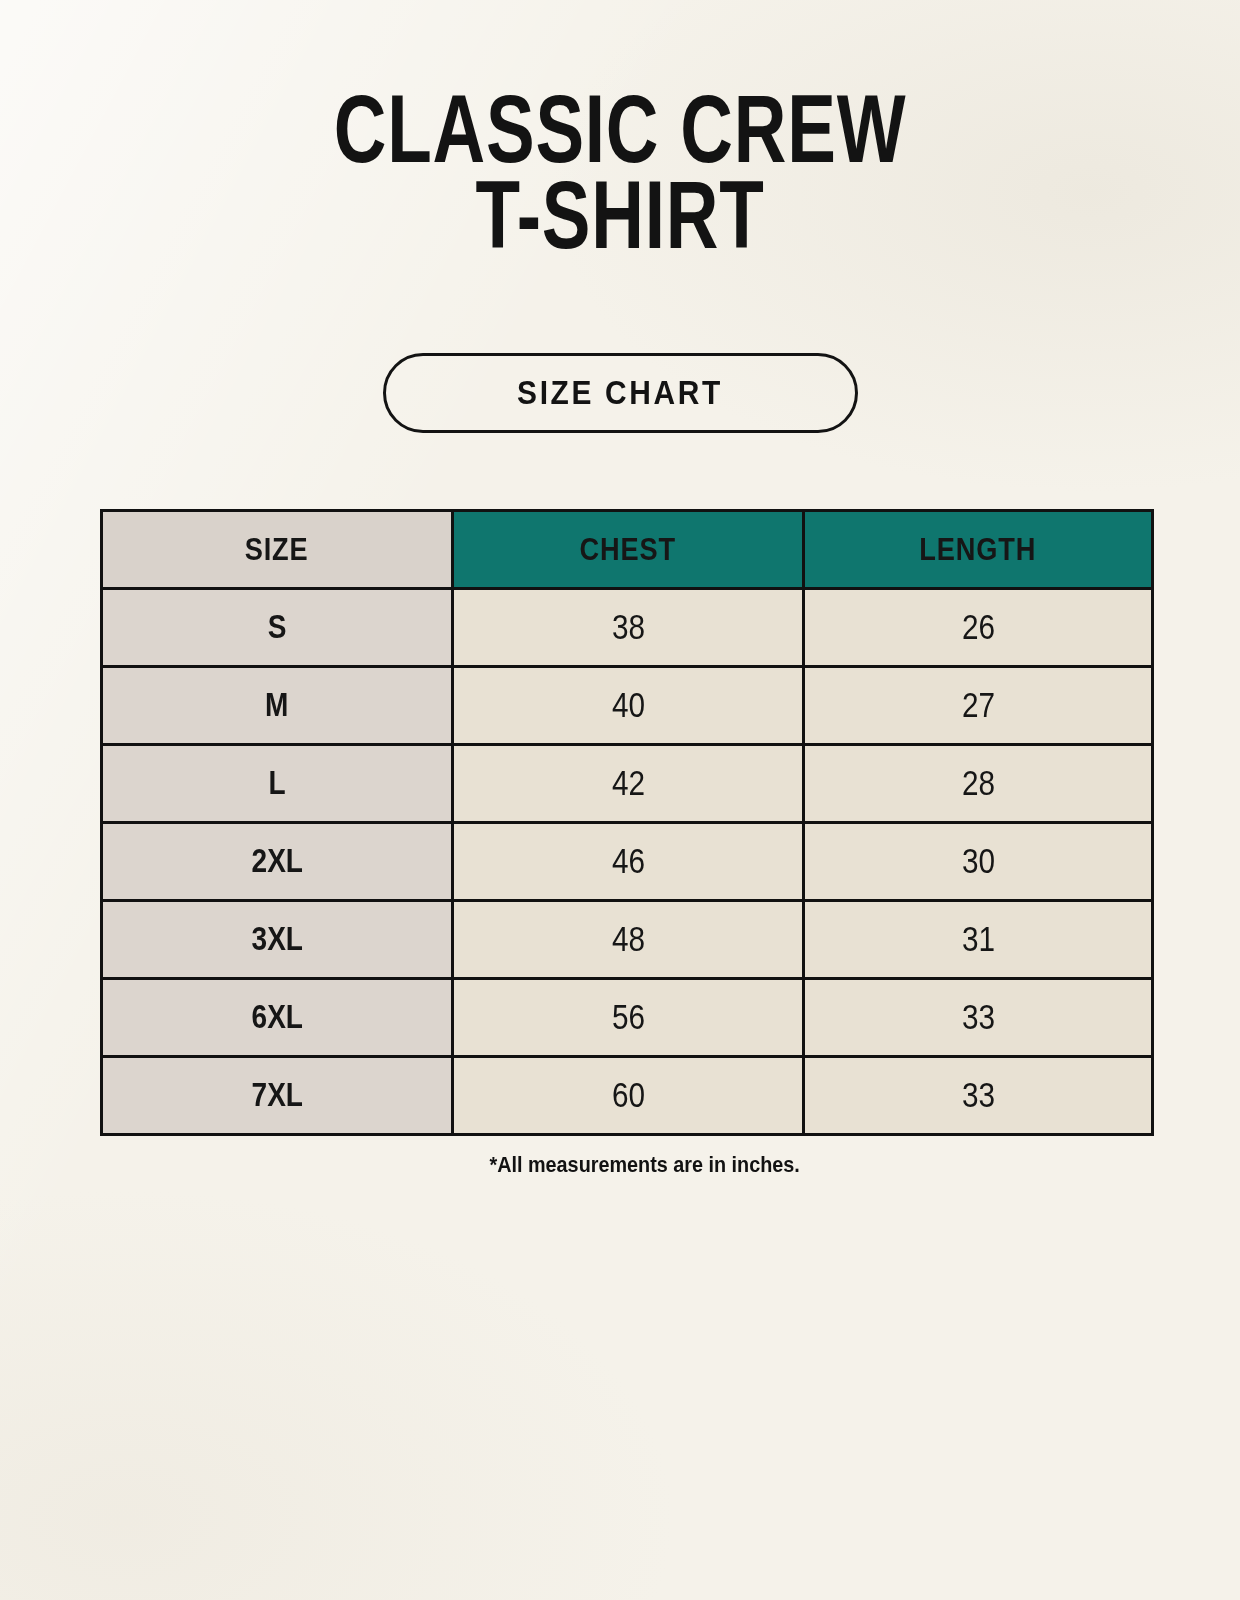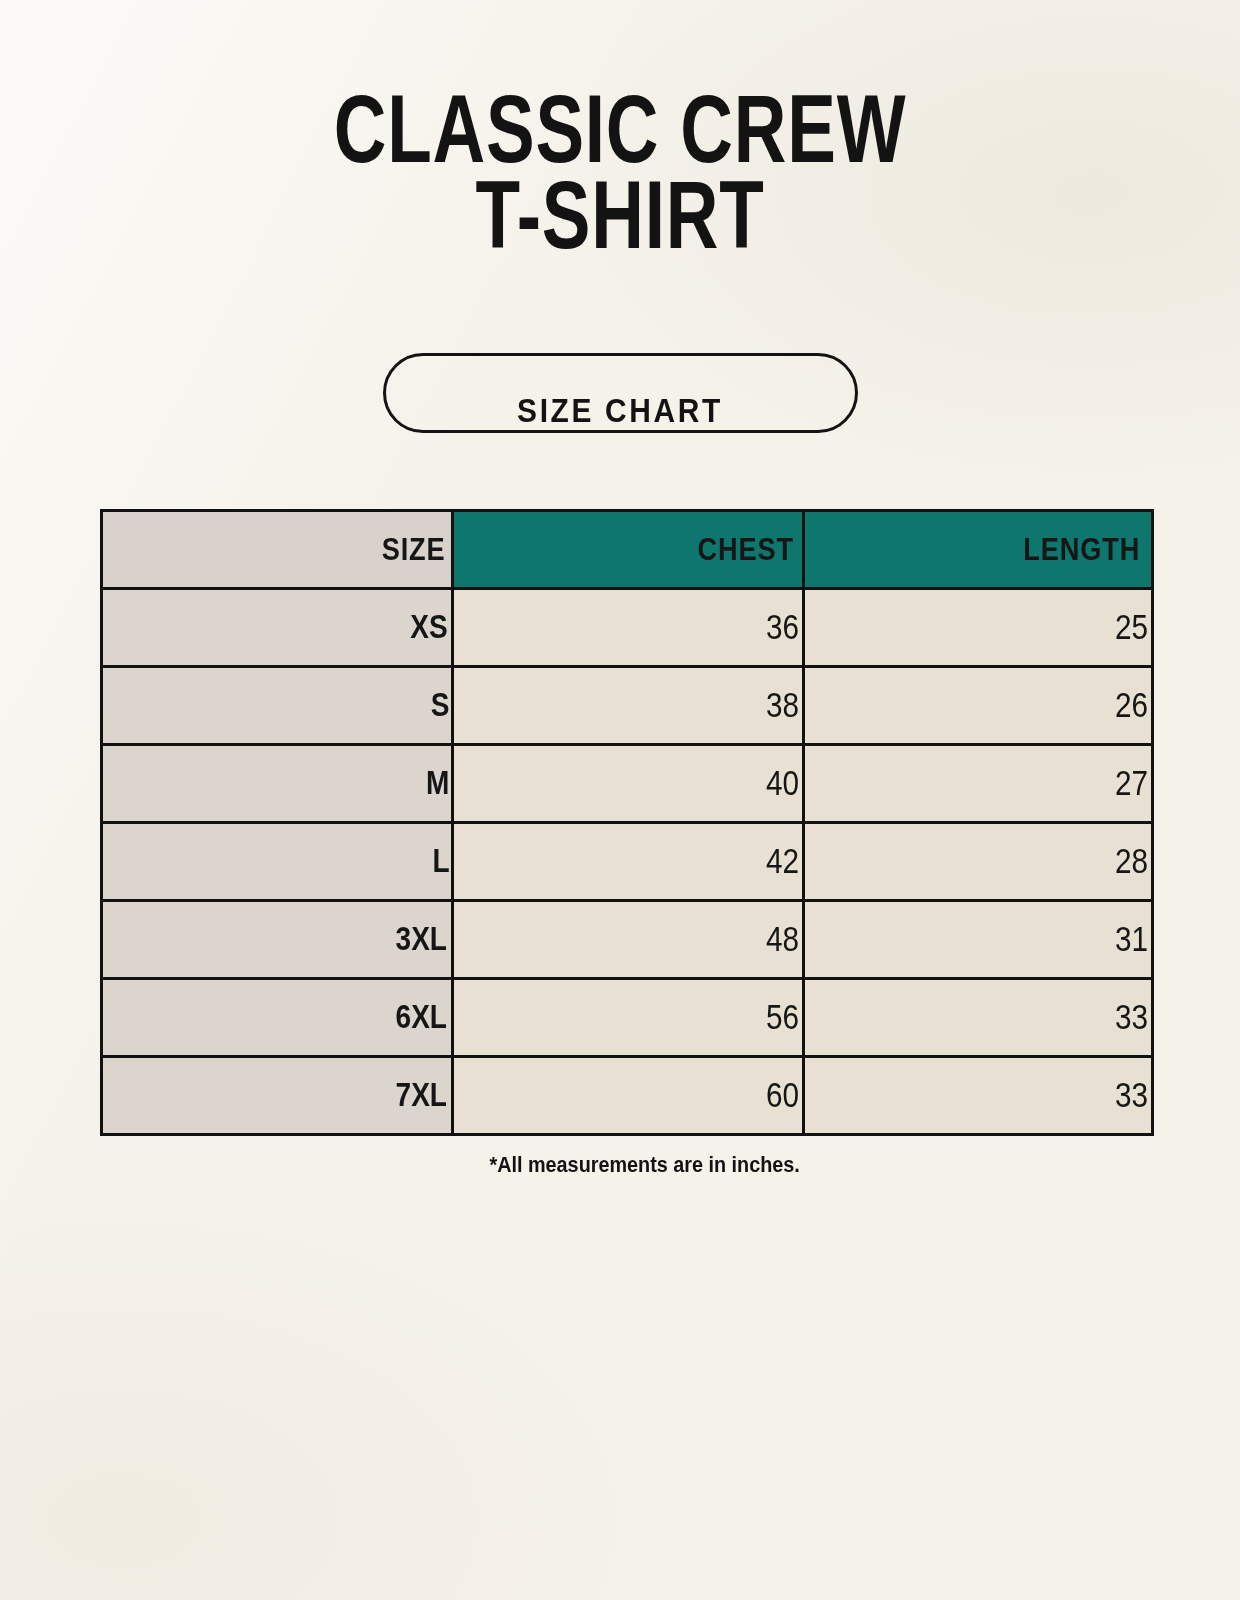--- a/index.html
+++ b/index.html
@@ -28,40 +28,40 @@
   }
   .title span { display: block; }
   .pill {
     width: 475px;
     height: 80px;
     margin: 94px auto 0 auto;
     border: 3px solid #131313;
     border-radius: 42px;
     background: transparent;
     display: flex;
-    align-items: flex-end;
+    align-items: center;
     justify-content: center;
   }
   .pill .label {
     font-size: 34px;
     font-weight: 700;
     letter-spacing: 3px;
     transform: scaleX(0.88);
     color: #131313;
   }
   .size-table {
     margin: 76px 0 0 100px;
     width: 1054px;
     border-collapse: collapse;
     table-layout: fixed;
   }
   .size-table th, .size-table td {
     border: 3px solid #111111;
     height: 78px;
-    text-align: right;
+    text-align: center;
     vertical-align: middle;
     padding: 0;
   }
   .size-table col.c1 { width: 33.4%; }
   .size-table col.c2 { width: 33.4%; }
   .size-table col.c3 { width: 33.2%; }
   th.col-size-head { background: #d9d2cb; }
   th.col-accent    { background: #0f766e; }
   td.col-size      { background: #dcd5ce; font-weight: 700; }
   td.col-data      { background: #e8e1d3; font-weight: 400; }
@@ -113,38 +113,38 @@
       <th class="col-accent">
         <span class="cx">CHEST</span>
       </th>
       <th class="col-accent">
         <span class="cx">LENGTH</span>
       </th>
     </tr>
   </thead>
   <tbody>
       <tr>
-        <td class="col-size"><span class="cx">XS</span></td>
-        <td class="col-data"><span class="cx">36</span></td>
-        <td class="col-data"><span class="cx">25</span></td>
-      </tr>
-      <tr>
         <td class="col-size"><span class="cx">S</span></td>
         <td class="col-data"><span class="cx">38</span></td>
         <td class="col-data"><span class="cx">26</span></td>
       </tr>
       <tr>
         <td class="col-size"><span class="cx">M</span></td>
         <td class="col-data"><span class="cx">40</span></td>
         <td class="col-data"><span class="cx">27</span></td>
       </tr>
       <tr>
         <td class="col-size"><span class="cx">L</span></td>
         <td class="col-data"><span class="cx">42</span></td>
         <td class="col-data"><span class="cx">28</span></td>
+      </tr>
+      <tr>
+        <td class="col-size"><span class="cx">2XL</span></td>
+        <td class="col-data"><span class="cx">46</span></td>
+        <td class="col-data"><span class="cx">30</span></td>
       </tr>
       <tr>
         <td class="col-size"><span class="cx">3XL</span></td>
         <td class="col-data"><span class="cx">48</span></td>
         <td class="col-data"><span class="cx">31</span></td>
       </tr>
       <tr>
         <td class="col-size"><span class="cx">6XL</span></td>
         <td class="col-data"><span class="cx">56</span></td>
         <td class="col-data"><span class="cx">33</span></td>

